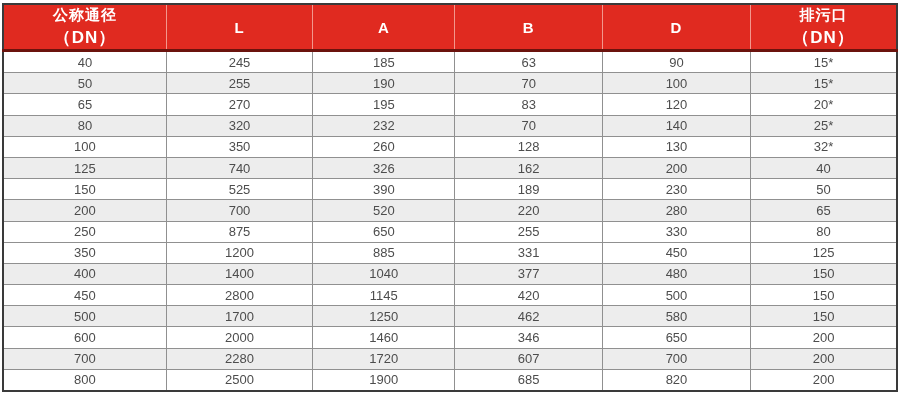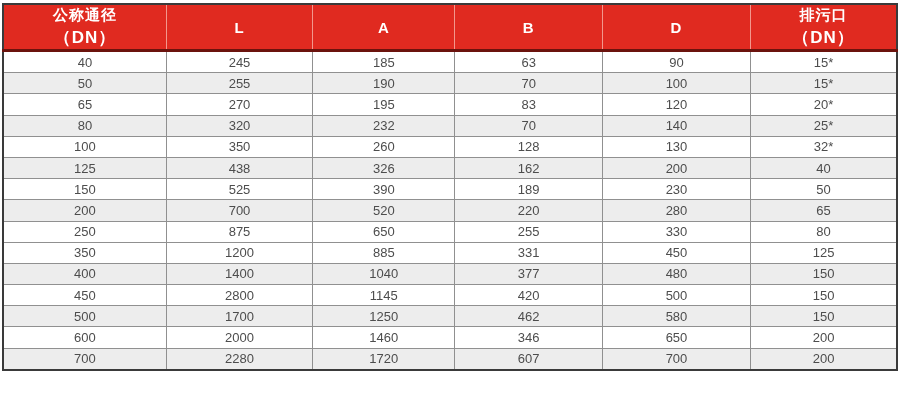--- a/index.html
+++ b/index.html
@@ -126,21 +126,21 @@
         <tr>
           <td>100</td>
           <td>350</td>
           <td>260</td>
           <td>128</td>
           <td>130</td>
           <td>32*</td>
         </tr>
         <tr class="stripe">
           <td>125</td>
-          <td>438</td>
+          <td>740</td>
           <td>326</td>
           <td>162</td>
           <td>200</td>
           <td>40</td>
         </tr>
         <tr>
           <td>150</td>
           <td>525</td>
           <td>390</td>
           <td>189</td>
@@ -204,15 +204,23 @@
           <td>200</td>
         </tr>
         <tr class="stripe">
           <td>700</td>
           <td>2280</td>
           <td>1720</td>
           <td>607</td>
           <td>700</td>
           <td>200</td>
         </tr>
+        <tr>
+          <td>800</td>
+          <td>2500</td>
+          <td>1900</td>
+          <td>685</td>
+          <td>820</td>
+          <td>200</td>
+        </tr>
       </tbody>
   </table>
 </div>
 
 </body></html>

